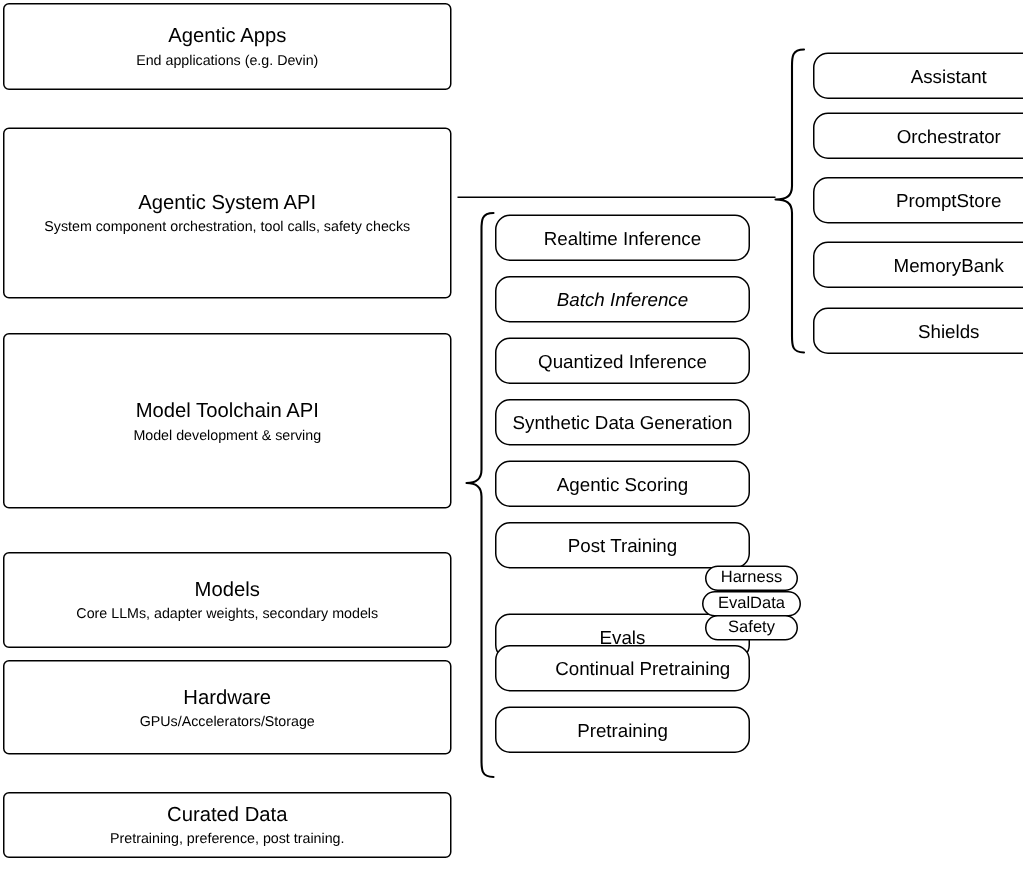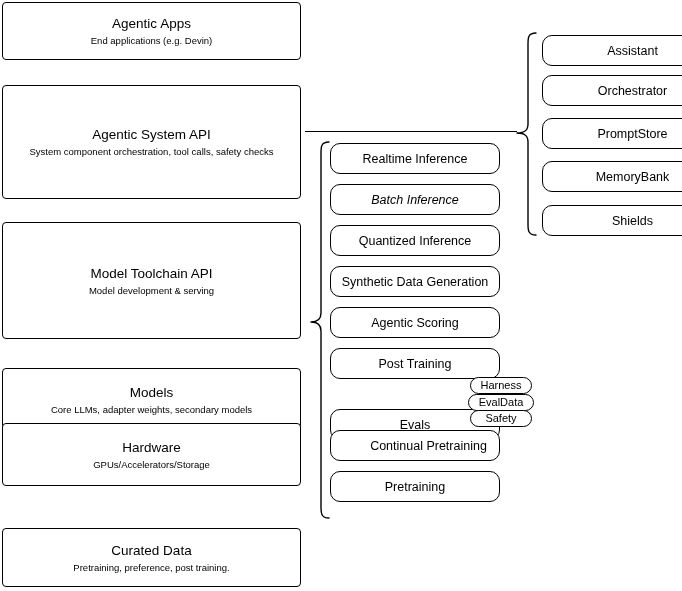--- a/index.html
+++ b/index.html
@@ -107,26 +107,26 @@
   <div class="box panel" style="top:222px; height:117px;">
     <div class="title">Model Toolchain API</div>
     <div class="subtitle">Model development &amp; serving</div>
   </div>
 
   <div class="box panel" style="top:368px; height:64px;">
     <div class="title">Models</div>
     <div class="subtitle">Core LLMs, adapter weights, secondary models</div>
   </div>
 
-  <div class="box panel" style="top:423px; height:63px;">
+  <div class="box panel" style="top:440px; height:63px;">
     <div class="title">Hardware</div>
     <div class="subtitle">GPUs/Accelerators/Storage</div>
   </div>
 
-  <div class="box panel" style="top:528px; height:59px;">
+  <div class="box panel" style="top:528px; height:44px;">
     <div class="title">Curated Data</div>
     <div class="subtitle">Pretraining, preference, post training.</div>
   </div>
 
   <div class="connector-line" style="left:305px; top:131px; width:212px;"></div>
 
   <div class="brace" style="left:306px; top:141px;">
     <svg width="24" height="378" viewBox="0 0 24 378" fill="none" xmlns="http://www.w3.org/2000/svg">
       <path d="M23 1 C15 1 15 6 15 12 L15 172 C15 179 11 181 5 181 C11 181 15 183 15 190 L15 366 C15 372 15 377 23 377" stroke="#000000" stroke-width="1.4" fill="none" stroke-linecap="round" stroke-linejoin="round"></path>
     </svg>

